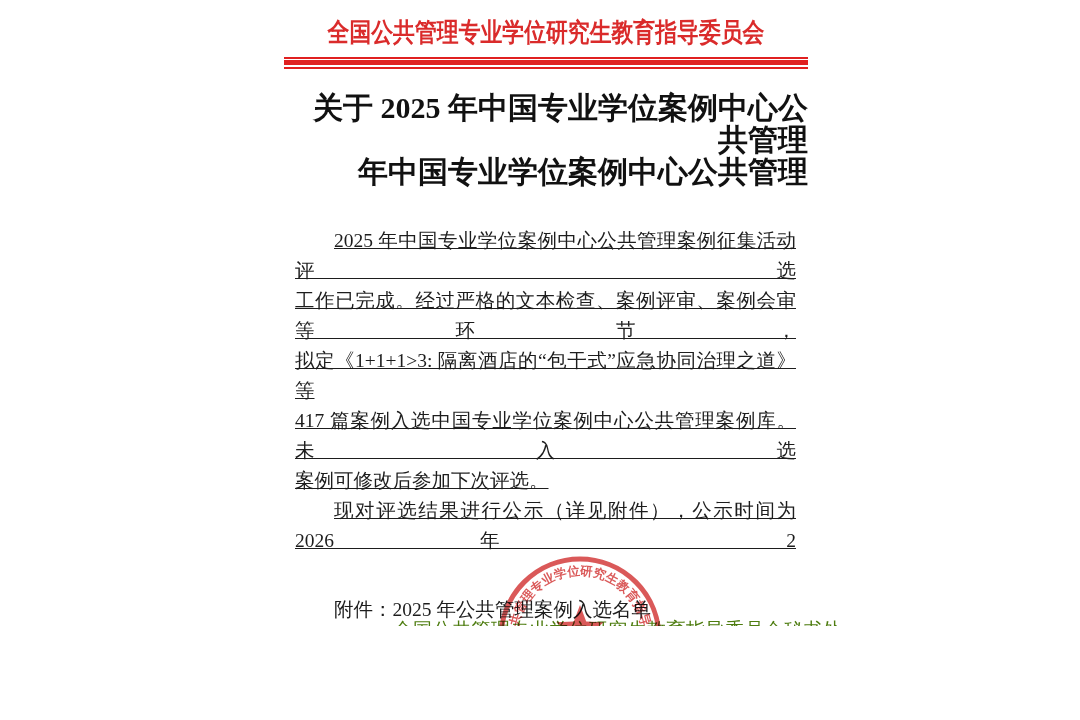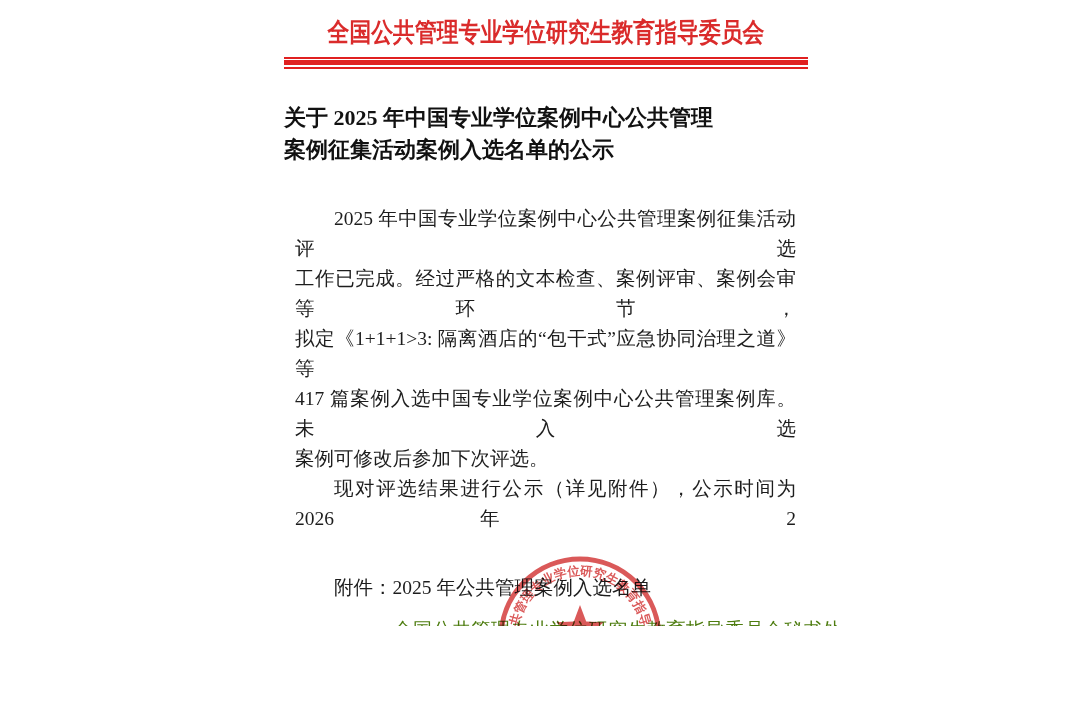--- a/index.html
+++ b/index.html
@@ -16,24 +16,24 @@
   .red-rule{
     margin-top:9px;height:12px;
     background:linear-gradient(to bottom,
       #e02020 0px,#e02020 2px,
       #ffffff 2px,#ffffff 3.5px,
       #e02020 3.5px,#e02020 8.5px,
       #ffffff 8.5px,#ffffff 10px,
       #e02020 10px,#e02020 12px);
   }
   .doc-title{
-    margin-top:33px;text-align:left;font-size:22px;font-weight:bold;
+    margin-top:23px;text-align:right;font-size:30px;font-weight:bold;
     line-height:32px;color:#111;
   }
-  .body-text{font-size:19.5px;line-height:30px;margin-left:11px;margin-right:12px;}
+  .body-text{font-size:19.5px;line-height:30px;margin-left:11px;margin-right:12px;text-decoration:underline;}
   .para1{margin-top:38px;}
   .para2{}
   .bline{text-align:justify;}
   .bline.full{text-align-last:justify;}
   .bline.ind{text-indent:39px;}
   .attachment{margin-top:39px;margin-left:11px;margin-right:12px;
     font-size:19.5px;line-height:30px;text-indent:39px;}
   .signature{
     position:absolute;top:618px;left:284px;width:524px;padding-left:34px;
     box-sizing:content-box;text-align:right;font-size:19px;line-height:24px;
@@ -55,21 +55,21 @@
 
 <div class="page">
   <div class="doc">
 
     <div class="org-title">全国公共管理专业学位研究生教育指导委员会</div>
 
     <div class="red-rule"></div>
 
     <div class="doc-title">
       <div>关于 2025 年中国专业学位案例中心公共管理</div>
-      <div>案例征集活动案例入选名单的公示</div>
+      <div>年中国专业学位案例中心公共管理</div>
     </div>
 
     <div class="body-text para1">
       <div class="bline full ind">2025 年中国专业学位案例中心公共管理案例征集活动评选</div>
       <div class="bline full">工作已完成。经过严格的文本检查、案例评审、案例会审等环节，</div>
       <div class="bline full">拟定《1+1+1&gt;3: 隔离酒店的“包干式”应急协同治理之道》等</div>
       <div class="bline full">417 篇案例入选中国专业学位案例中心公共管理案例库。未入选</div>
       <div class="bline">案例可修改后参加下次评选。</div>
     </div>
 

